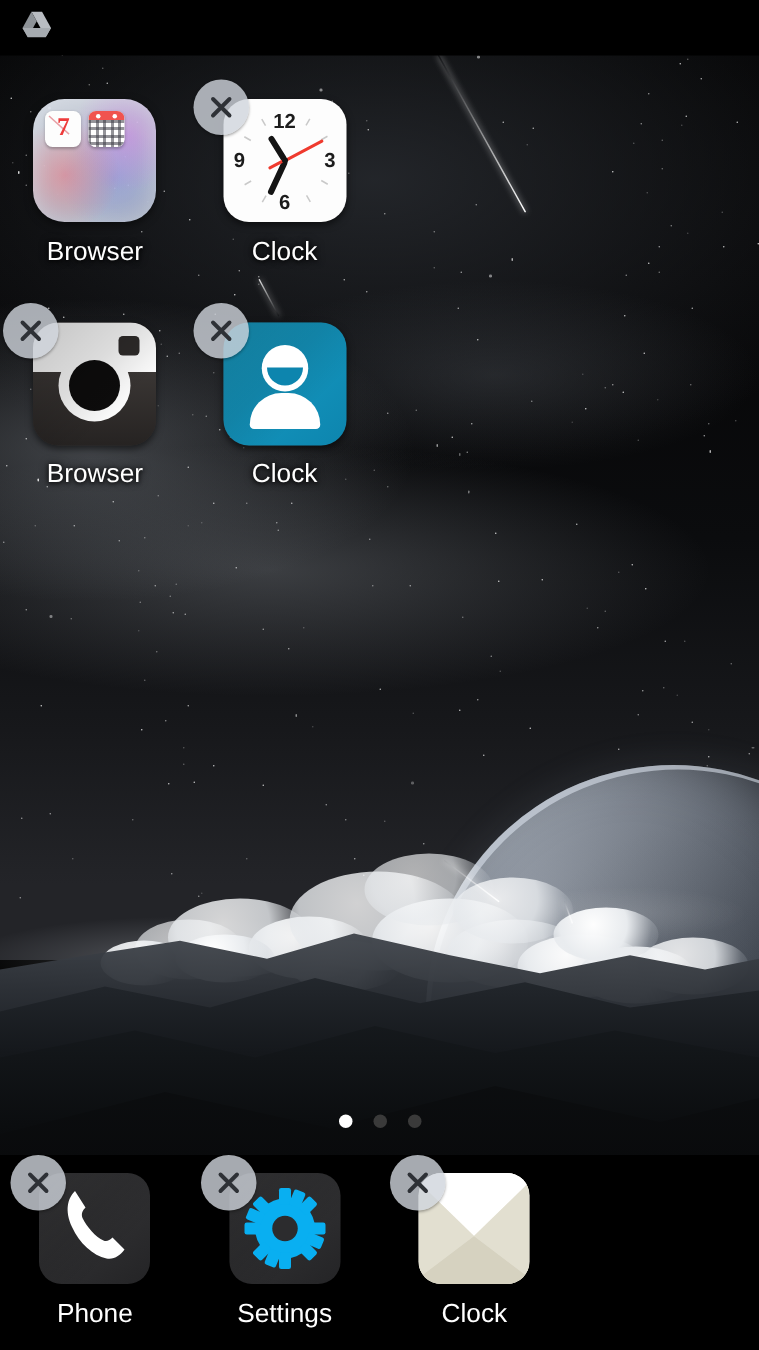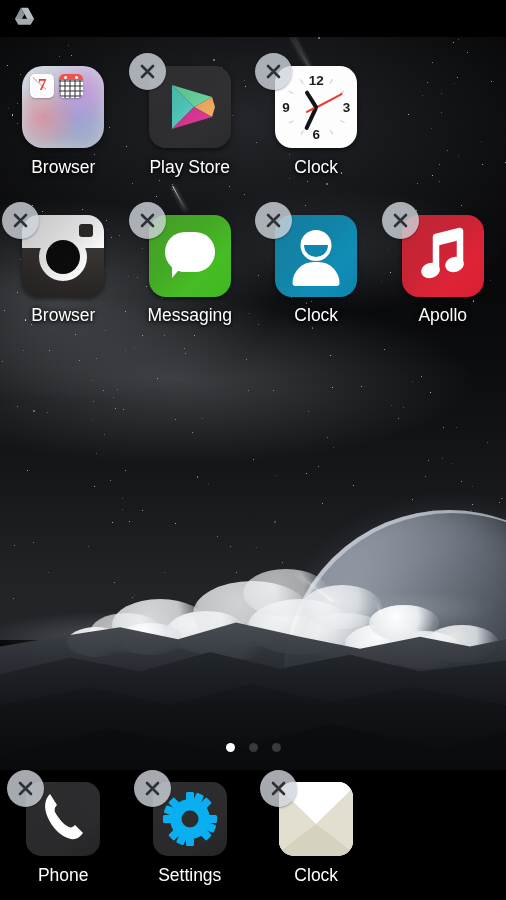--- a/index.html
+++ b/index.html
@@ -542,41 +542,20 @@
           <div class="mini mini2">
             <div class="cal-top"></div>
               <div class="cal-body"></div>
           </div>
         </div>
       </div>
       <div class="app-label">Browser</div>
     </div>
 
 
-    <div class="cell">
-      <div class="icon-wrap">
-        <div class="x-badge">
-          <svg width="17" height="17" viewBox="0 0 17 17">
-              <path d="M3 3 L14 14 M14 3 L3 14" stroke="#2e3136" stroke-width="2.6" stroke-linecap="round"></path>
-            </svg>
-        </div>
-        <div class="app-icon ic-play">
-          <div class="tri-wrap">
-            <svg width="46" height="48" viewBox="0 0 46 48">
-              <path d="M2 2 L2 46 L24 24 Z" fill="#56d8c8"></path>
-              <path d="M2 2 L24 24 L42 14 Z" fill="#6fe0a8"></path>
-              <path d="M24 24 L42 14 L45 24 L42 34 Z" fill="#f4ae63"></path>
-              <path d="M2 46 L24 24 L42 34 Z" fill="#e0389a"></path>
-            </svg>
-          </div>
-          <div class="longshadow"></div>
-        </div>
-      </div>
-      <div class="app-label">Play Store</div>
-    </div>
 
     <div class="cell">
       <div class="icon-wrap">
         <div class="x-badge">
           <svg width="17" height="17" viewBox="0 0 17 17">
               <path d="M3 3 L14 14 M14 3 L3 14" stroke="#2e3136" stroke-width="2.6" stroke-linecap="round"></path>
             </svg>
         </div>
         <div class="app-icon ic-clock">
           <div class="clock-face">
@@ -617,72 +596,38 @@
           <div class="cam-top"></div>
           <div class="cam-body"></div>
           <div class="cam-vf"></div>
           <div class="cam-lens"></div>
           <div class="longshadow"></div>
         </div>
       </div>
       <div class="app-label">Browser</div>
     </div>
 
-    <div class="cell">
-      <div class="icon-wrap">
-        <div class="x-badge">
-          <svg width="17" height="17" viewBox="0 0 17 17">
-              <path d="M3 3 L14 14 M14 3 L3 14" stroke="#2e3136" stroke-width="2.6" stroke-linecap="round"></path>
-            </svg>
-        </div>
-        <div class="app-icon ic-msg">
-          <div class="longshadow"></div>
-          <div class="bubble"></div>
-          <div class="bubble-tail"></div>
-        </div>
-      </div>
-      <div class="app-label">Messaging</div>
-    </div>
 
     <div class="cell">
       <div class="icon-wrap">
         <div class="x-badge">
           <svg width="17" height="17" viewBox="0 0 17 17">
               <path d="M3 3 L14 14 M14 3 L3 14" stroke="#2e3136" stroke-width="2.6" stroke-linecap="round"></path>
             </svg>
         </div>
         <div class="app-icon ic-people">
           <div class="longshadow"></div>
           <div class="p-head"></div>
           <div class="p-smile"></div>
           <div class="p-body"></div>
         </div>
       </div>
       <div class="app-label">Clock</div>
     </div>
 
-    <div class="cell">
-      <div class="icon-wrap">
-        <div class="x-badge">
-          <svg width="17" height="17" viewBox="0 0 17 17">
-              <path d="M3 3 L14 14 M14 3 L3 14" stroke="#2e3136" stroke-width="2.6" stroke-linecap="round"></path>
-            </svg>
-        </div>
-        <div class="app-icon ic-apollo">
-          <div class="longshadow"></div>
-          <svg width="82" height="82" viewBox="0 0 82 82" style="position:absolute;left:0;top:0;">
-            <path d="M34 55 L34 22 L58 16 L58 49" fill="none" stroke="#ffffff" stroke-width="6.5" stroke-linecap="round" stroke-linejoin="round"></path>
-            <path d="M34 22 L58 16 L58 25 L34 31 Z" fill="#ffffff"></path>
-            <ellipse cx="28.5" cy="55.5" rx="9.5" ry="7.5" fill="#ffffff" transform="rotate(-16 28.5 55.5)"></ellipse>
-            <ellipse cx="52.5" cy="49.5" rx="9.5" ry="7.5" fill="#ffffff" transform="rotate(-16 52.5 49.5)"></ellipse>
-          </svg>
-        </div>
-      </div>
-      <div class="app-label">Apollo</div>
-    </div>
   </div>
 </div>
 
 <div id="pagedots">
   <div class="dot active"></div>
   <div class="dot"></div>
   <div class="dot"></div>
 </div>
 
 <div id="dock">

